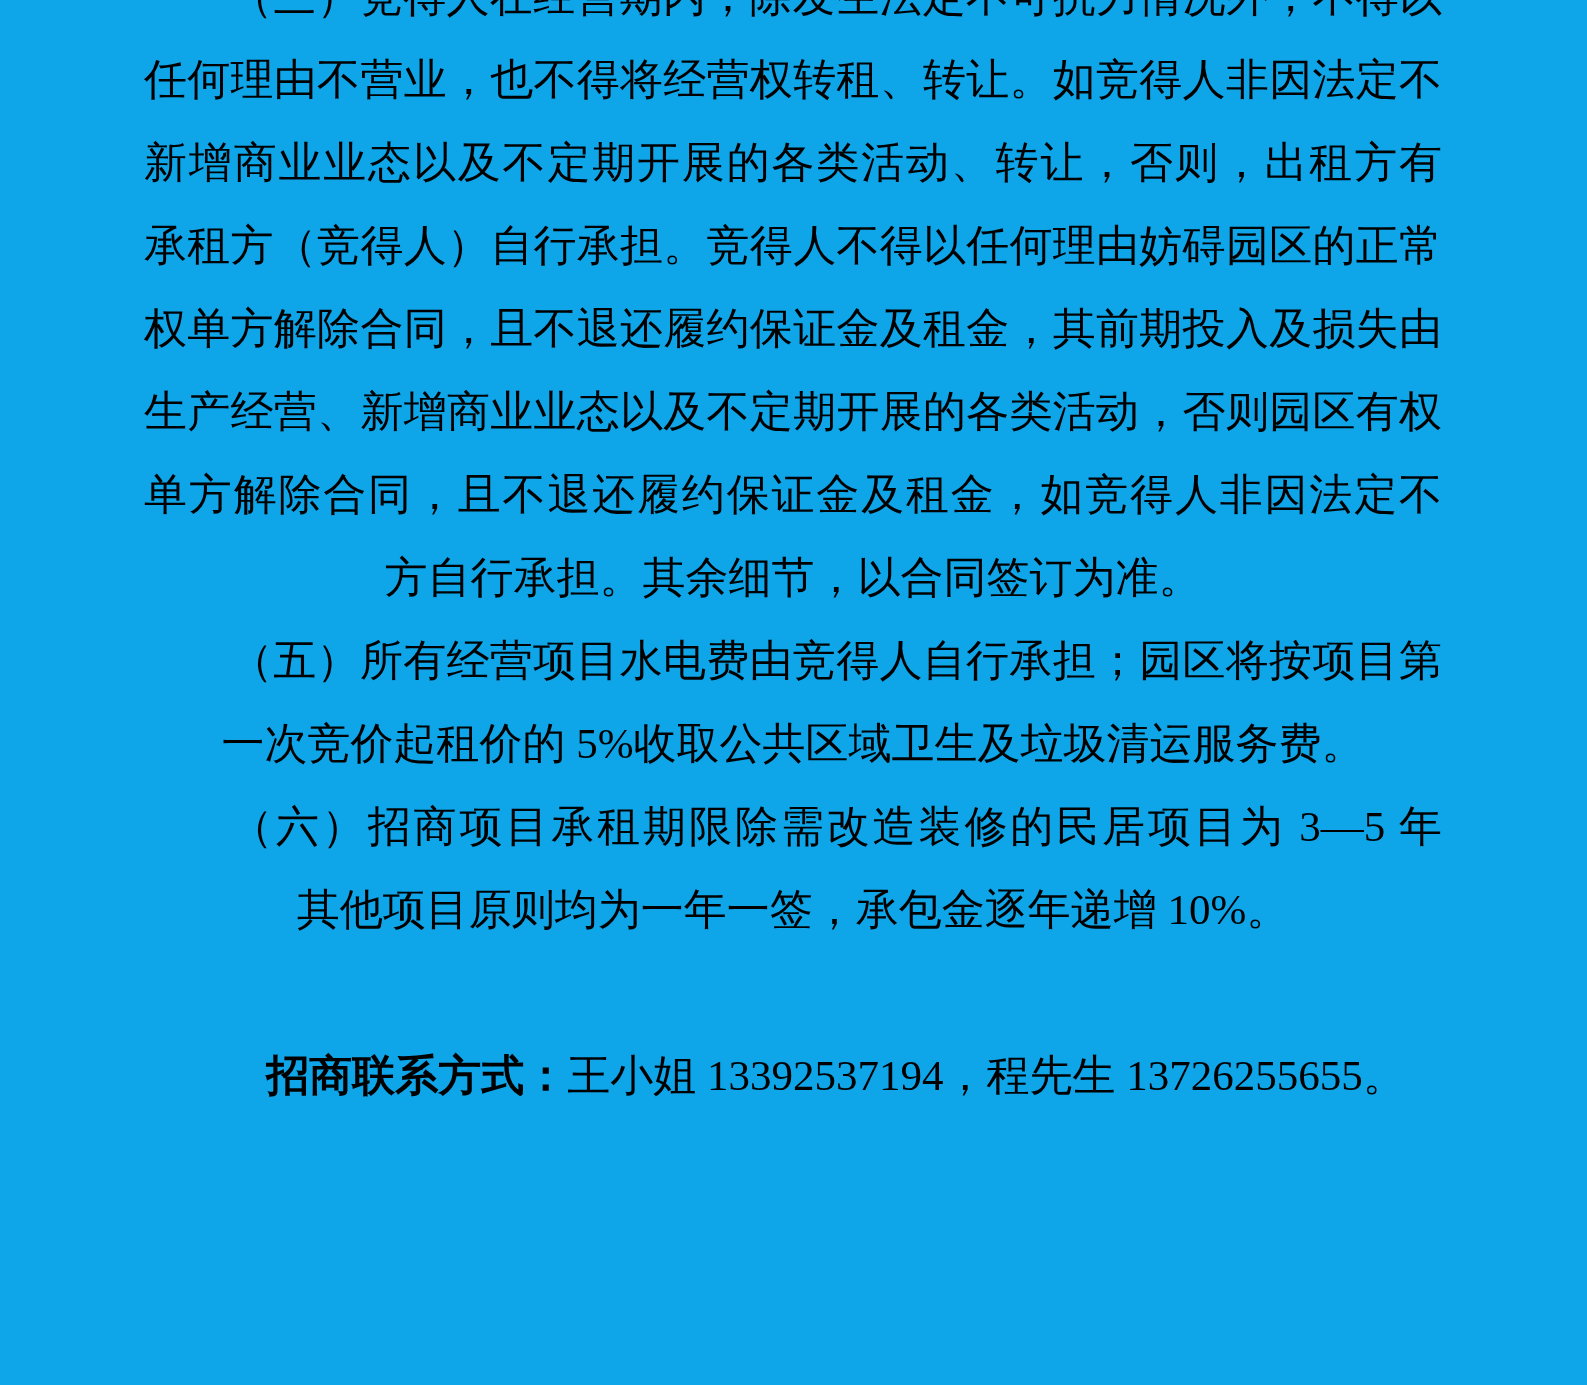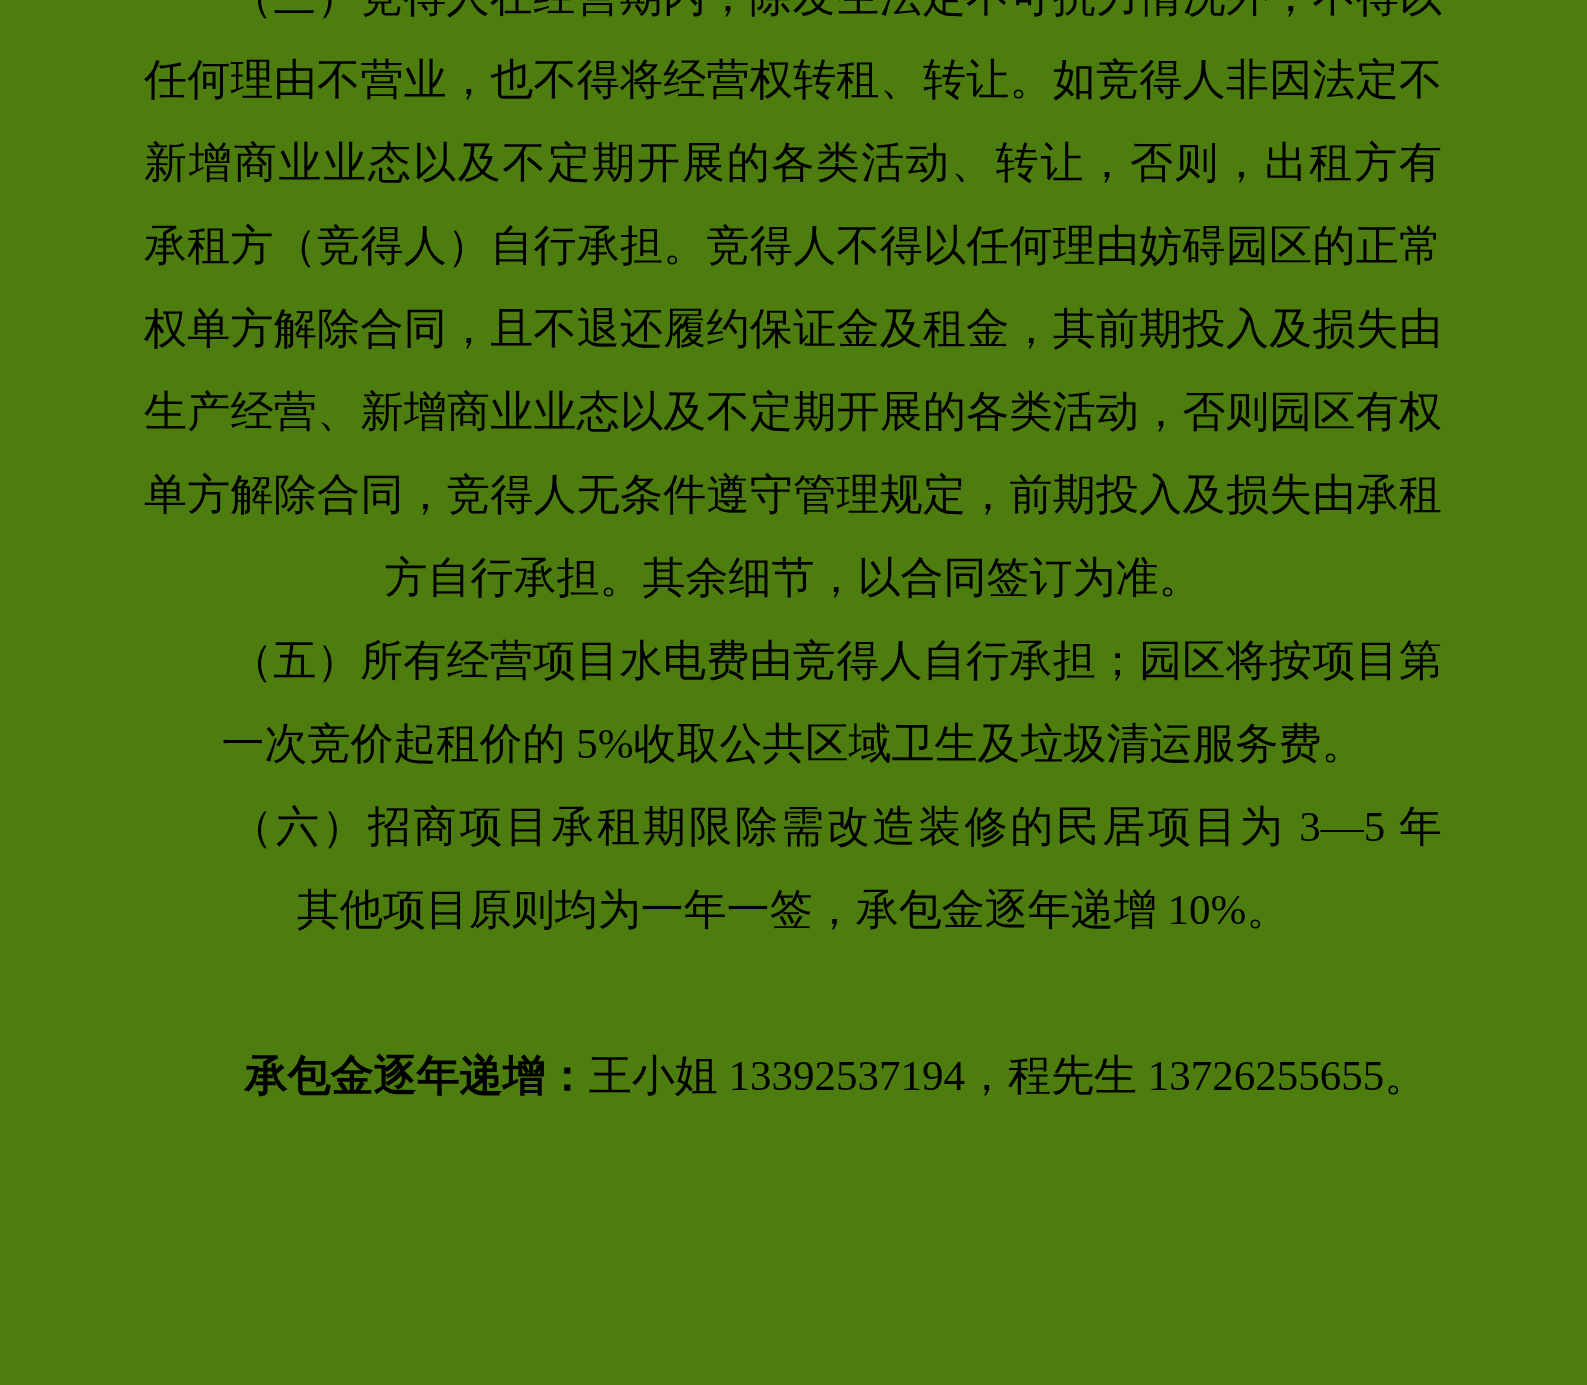--- a/index.html
+++ b/index.html
@@ -4,21 +4,21 @@
 <style>
   html, body {
     margin: 0;
     padding: 0;
     background: #ffffff;
   }
   .page {
     position: relative;
     width: 1587px;
     height: 1385px;
-    background: #4d7c0f;
+    background: #0ea5e9;
     overflow: hidden;
     font-family: "Liberation Serif", "DejaVu Serif", serif;
   }
   .textblock {
     position: absolute;
     left: 144px;
     top: -45px;
     width: 1298px;
     color: #000000;
     font-size: 43px;
@@ -50,23 +50,23 @@
 <body>
 
 <div class="page">
   <div class="textblock">
     <div class="line justify indent">（三）竞得人在经营期内，除发生法定不可抗力情况外，不得以</div>
     <div class="line justify">任何理由不营业，也不得将经营权转租、转让。如竞得人非因法定不</div>
     <div class="line justify">新增商业业态以及不定期开展的各类活动、转让，否则，出租方有</div>
     <div class="line justify">承租方（竞得人）自行承担。竞得人不得以任何理由妨碍园区的正常</div>
     <div class="line justify">权单方解除合同，且不退还履约保证金及租金，其前期投入及损失由</div>
     <div class="line justify">生产经营、新增商业业态以及不定期开展的各类活动，否则园区有权</div>
-    <div class="line justify">单方解除合同，竞得人无条件遵守管理规定，前期投入及损失由承租</div>
+    <div class="line justify">单方解除合同，且不退还履约保证金及租金，如竞得人非因法定不</div>
     <div class="line left">方自行承担。其余细节，以合同签订为准。</div>
     <div class="line justify indent">（五）所有经营项目水电费由竞得人自行承担；园区将按项目第</div>
     <div class="line left">一次竞价起租价的 5%收取公共区域卫生及垃圾清运服务费。</div>
     <div class="line justify indent">（六）招商项目承租期限除需改造装修的民居项目为 3—5 年外，</div>
     <div class="line left">其他项目原则均为一年一签，承包金逐年递增 10%。</div>
     <div class="line left indent contact">
-      <span class="bold">承包金逐年递增：</span><span>王小姐 13392537194，程先生 13726255655。</span>
+      <span class="bold">招商联系方式：</span><span>王小姐 13392537194，程先生 13726255655。</span>
     </div>
   </div>
 </div>
 
 </body></html>

